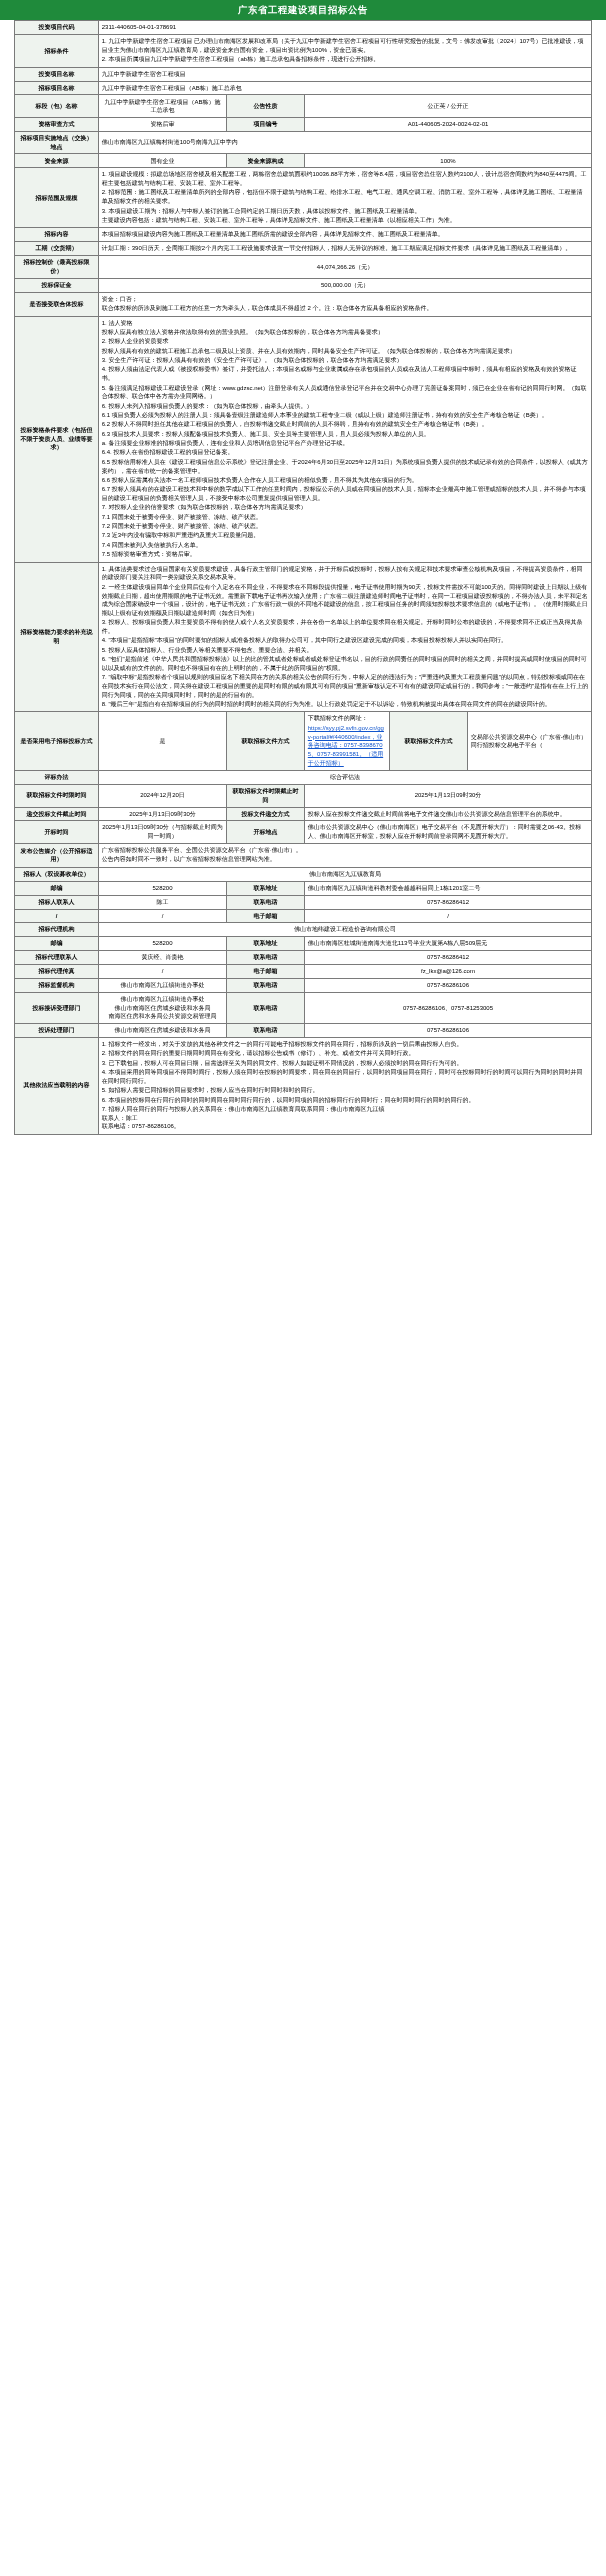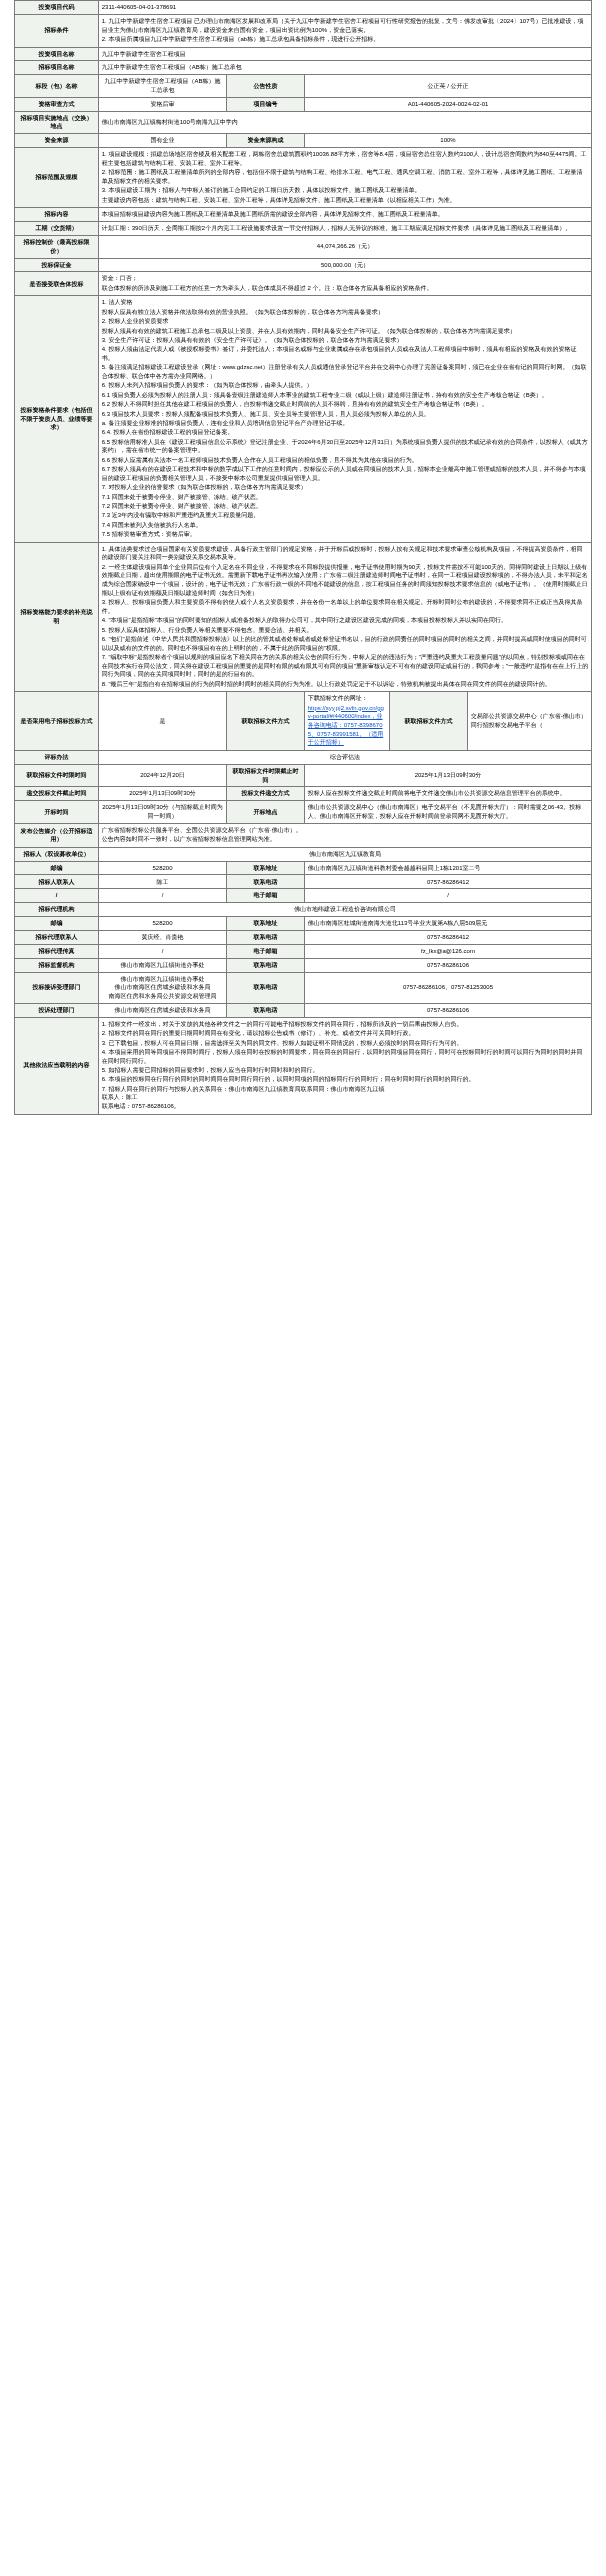--- a/index.html
+++ b/index.html
@@ -14,20 +14,21 @@
   td.ctr{text-align:center;}
   .blue{color:#1155cc;text-decoration:underline;word-break:break-all;}
   .p{margin:0 0 0.7px 0;}
   .tall{line-height:1.5;}
   .bottomnote td{font-size:6px;}
 </style>
 </head>
 <body>
 
 <div class="page">
+  <div class="title">广东省工程建设项目招标公告</div>
 
   <table class="main">
     <colgroup>
       <col style="width:84px">
         <col style="width:128px">
         <col style="width:78px">
         <col style="width:85px">
         <col style="width:78px">
         <col style="width:124px">
     </colgroup>

